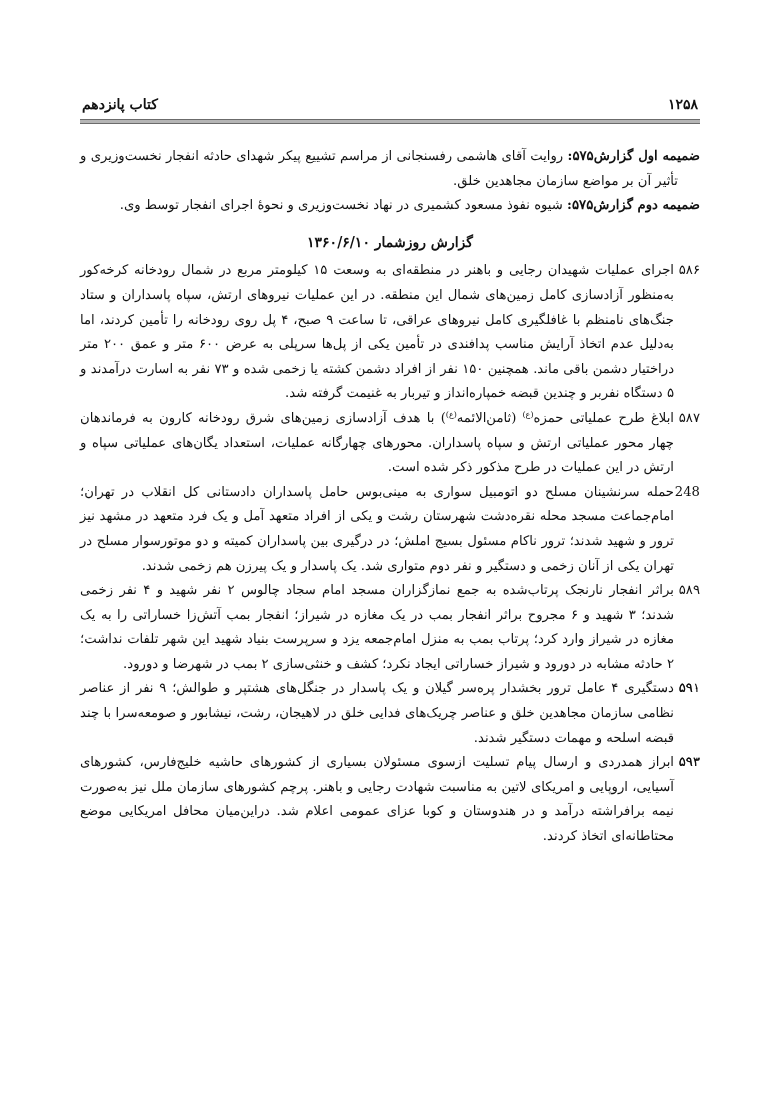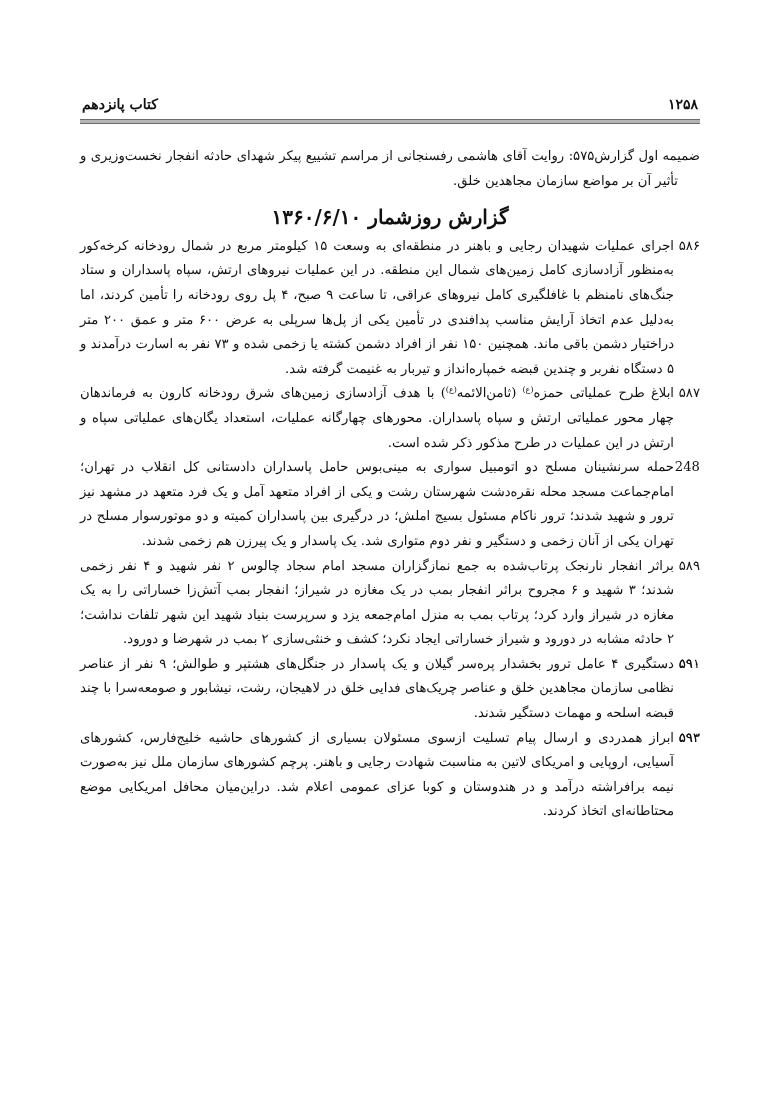--- a/index.html
+++ b/index.html
@@ -44,27 +44,27 @@
     line-height: 24.6px;
     text-align: justify;
     text-align-last: right;
   }
   .appendix {
     margin: 0;
     padding-right: 22px;
     text-indent: -22px;
   }
   .appendix b {
-    font-weight: normal;
+    font-weight: bold;
   }
   .section-title {
     text-align: center;
     text-align-last: center;
     font-weight: bold;
-    font-size: 20px;
+    font-size: 14px;
     margin: 12px 0 4px 0;
   }
   .entry {
     margin: 0;
     padding-right: 26px;
     position: relative;
   }
   .entry .num {
     position: absolute;
     right: 0;
@@ -85,20 +85,23 @@
   <div class="running-head">
     <span>۱۲۵۸</span>
     <span>کتاب پانزدهم</span>
   </div>
   <div class="rule"></div>
 
   <div class="body">
 
     <p class="appendix">
       <b>ضمیمه اول گزارش۵۷۵:</b><span> روایت آقای هاشمی رفسنجانی از مراسم تشییع پیکر شهدای حادثه انفجار نخست‌وزیری و تأثیر آن بر مواضع سازمان مجاهدین خلق.</span>
+    </p>
+    <p class="appendix">
+      <b>ضمیمه دوم گزارش۵۷۵:</b><span> شیوه نفوذ مسعود کشمیری در نهاد نخست‌وزیری و نحوهٔ اجرای انفجار توسط وی.</span>
     </p>
 
     <div class="section-title">گزارش روزشمار ۱۳۶۰/۶/۱۰</div>
 
     <p class="entry">
       <span class="num">۵۸۶</span>
       <span>اجرای عملیات شهیدان رجایی و باهنر در منطقه‌ای به وسعت ۱۵ کیلومتر مربع در شمال رودخانه کرخه‌کور به‌منظور آزادسازی کامل زمین‌های شمال این منطقه. در این عملیات نیروهای ارتش، سپاه پاسداران و ستاد جنگ‌های نامنظم با غافلگیری کامل نیروهای عراقی، تا ساعت ۹ صبح، ۴ پل روی رودخانه را تأمین کردند، اما به‌دلیل عدم اتخاذ آرایش مناسب پدافندی در تأمین یکی از پل‌ها سرپلی به عرض ۶۰۰ متر و عمق ۲۰۰ متر دراختیار دشمن باقی ماند. همچنین ۱۵۰ نفر از افراد دشمن کشته یا زخمی شده و ۷۳ نفر به اسارت درآمدند و ۵ دستگاه نفربر و چندین قبضه خمپاره‌انداز و تیربار به غنیمت گرفته شد.</span>
     </p>
 
     <p class="entry">

